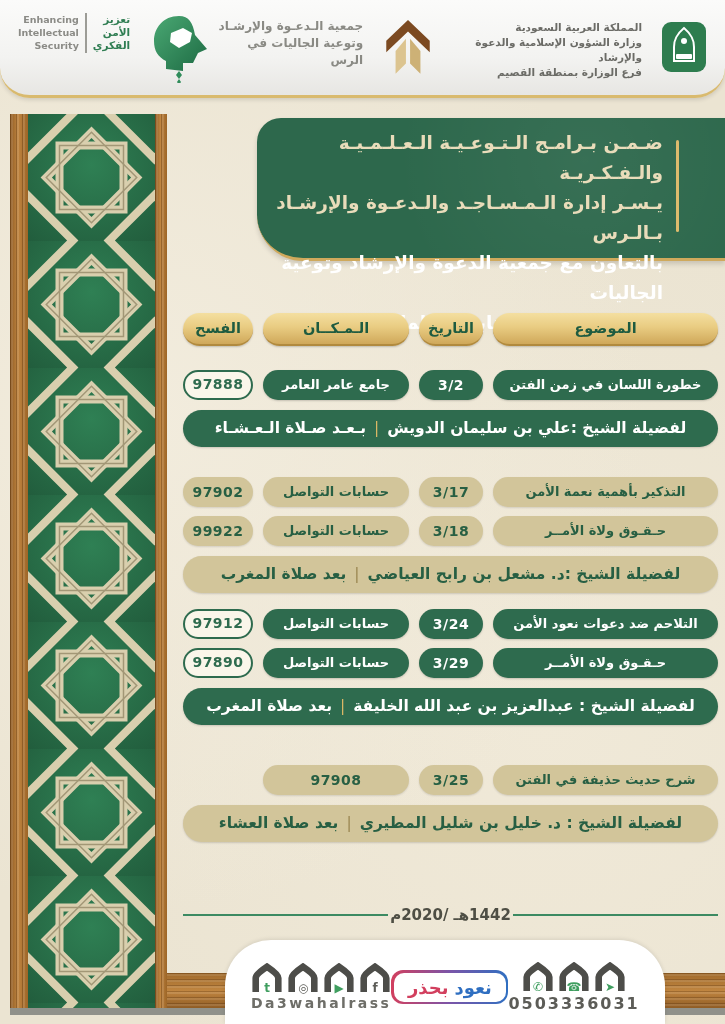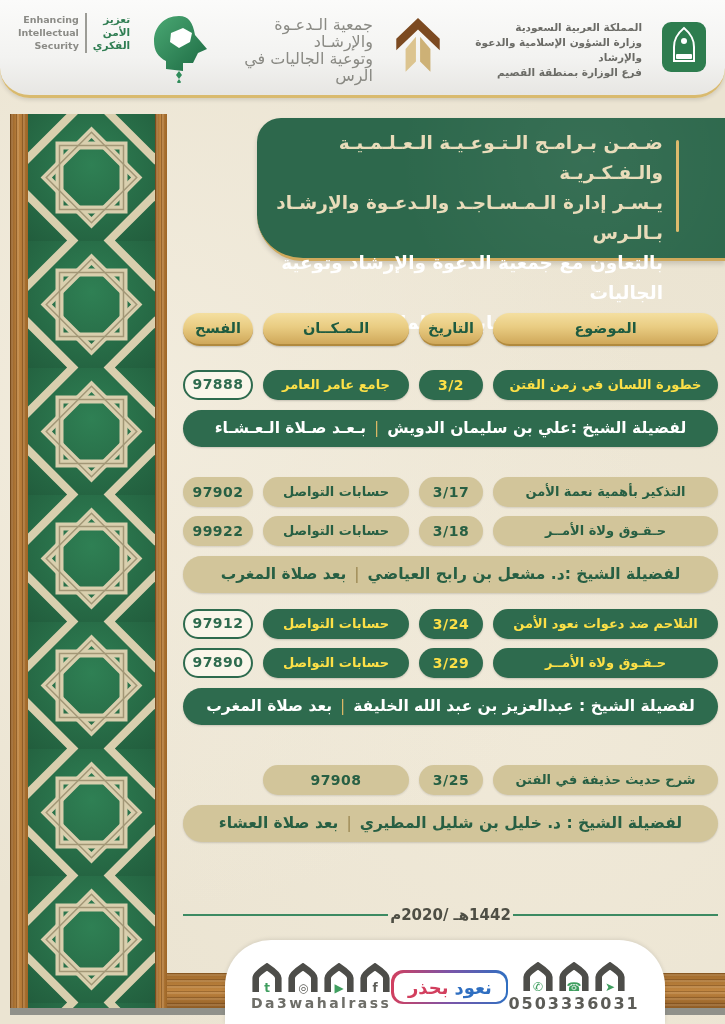--- a/index.html
+++ b/index.html
@@ -10,21 +10,21 @@
     #ebe4d2;}
   
   .top-strip{position:absolute;top:0;left:0;right:0;height:7px;background:#d4d4d1;}
   .header-card{position:absolute;top:0;left:0;right:0;height:98px;
     background:linear-gradient(180deg,#fbfbfa 0%,#f3f3f1 60%,#e7e6e3 100%);
     border-radius:0 0 30px 30px;border-bottom:3px solid #d9ba6e;
     box-shadow:0 2px 4px rgba(0,0,0,.12);display:flex;align-items:center;
     justify-content:space-between;padding:6px 18px 2px;box-sizing:border-box;z-index:5;}
   .logo-group{display:flex;align-items:flex-start;gap:19px;}
   .ministry-text{text-align:right;color:#6b6b66;font-size:10.5px;line-height:15px;font-weight:bold;direction:rtl;}
-  .assoc-text{text-align:right;color:#8a8a84;font-size:16px;line-height:17px;font-weight:normal;direction:rtl;}
+  .assoc-text{text-align:right;color:#8a8a84;font-size:12px;line-height:17px;font-weight:bold;direction:rtl;}
   .sec-text{display:flex;align-items:center;gap:6px;}
   .sec-en{color:#8b8b86;font-size:9.5px;line-height:13px;text-align:right;font-weight:bold;}
   .sec-ar{color:#2f7d52;font-size:10.5px;line-height:13px;text-align:right;font-weight:bold;}
   .sec-divider{width:2px;height:40px;background:#9c9c96;}
   
   .pattern-strip{position:absolute;left:10px;top:114px;width:157px;height:894px;display:flex;z-index:1;}
   .wood-v{background:
      repeating-linear-gradient(90deg, rgba(60,30,5,.28) 0 1px, rgba(255,255,255,.10) 1px 3px, rgba(0,0,0,0) 3px 6px),
      linear-gradient(90deg,#8d5a23,#c08540 45%,#9c6527);}
   .wood-left{width:18px;}
@@ -45,21 +45,21 @@
   .banner-line{font-weight:bold;font-size:18.5px;line-height:30px;color:#e9dcba;}
   .banner-line.white{color:#ffffff;}
   
   .content{position:absolute;left:183px;right:7px;top:313px;z-index:2;display:flex;flex-direction:column;direction:rtl;}
   .grid{display:grid;grid-template-columns:1fr 64px 146px 70px;column-gap:10px;direction:rtl;}
   .pill{border-radius:999px;height:30px;line-height:30px;text-align:center;font-weight:bold;
     font-size:13px;white-space:nowrap;overflow:hidden;}
   .pill.gold{height:33px;line-height:31px;font-size:14.5px;color:#1e5b40;
     background:linear-gradient(180deg,#f4dfa0 0%,#e9cc82 45%,#cfa85a 100%);
     border-bottom:2px solid #b18a3e;box-shadow:0 1px 2px rgba(0,0,0,.2);box-sizing:border-box;}
-  .pill.green{background:#2e6b4e;color:#fde047;box-shadow:0 1px 2px rgba(0,0,0,.18);}
+  .pill.green{background:#2e6b4e;color:#ffffff;box-shadow:0 1px 2px rgba(0,0,0,.18);}
   .pill.tan{background:#d2c59a;color:#27604437;color:#275f43;box-shadow:0 1px 2px rgba(0,0,0,.12);}
   .pill.permit-green{background:#faf6ea;border:2.5px solid #2e6b4e;color:#2e6b4e;line-height:25px;box-sizing:border-box;font-size:14px;}
   .pill.num{font-size:14px;letter-spacing:.5px;}
   .speaker{border-radius:999px;height:37px;line-height:37px;text-align:center;font-weight:bold;
     font-size:15.5px;margin-top:10px;box-shadow:0 1px 2px rgba(0,0,0,.15);white-space:nowrap;overflow:hidden;}
   .speaker.green{background:#2e6b4e;color:#fff;}
   .speaker.tan{background:#d2c59a;color:#275f43;}
   .speaker .pipe{margin:0 8px;font-weight:normal;}
   .speaker.green .pipe{color:#d9b765;}
   .speaker.tan .pipe{color:#9a8751;}

